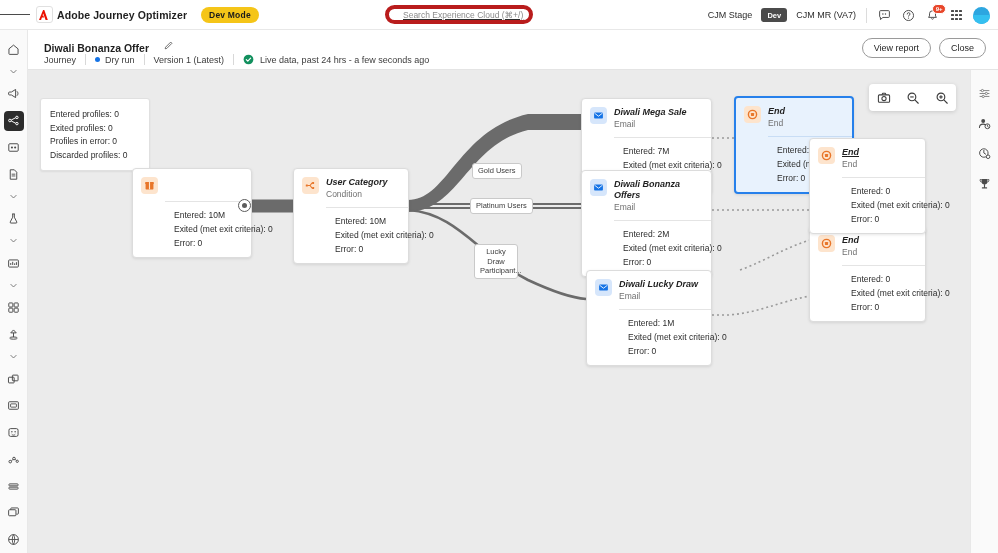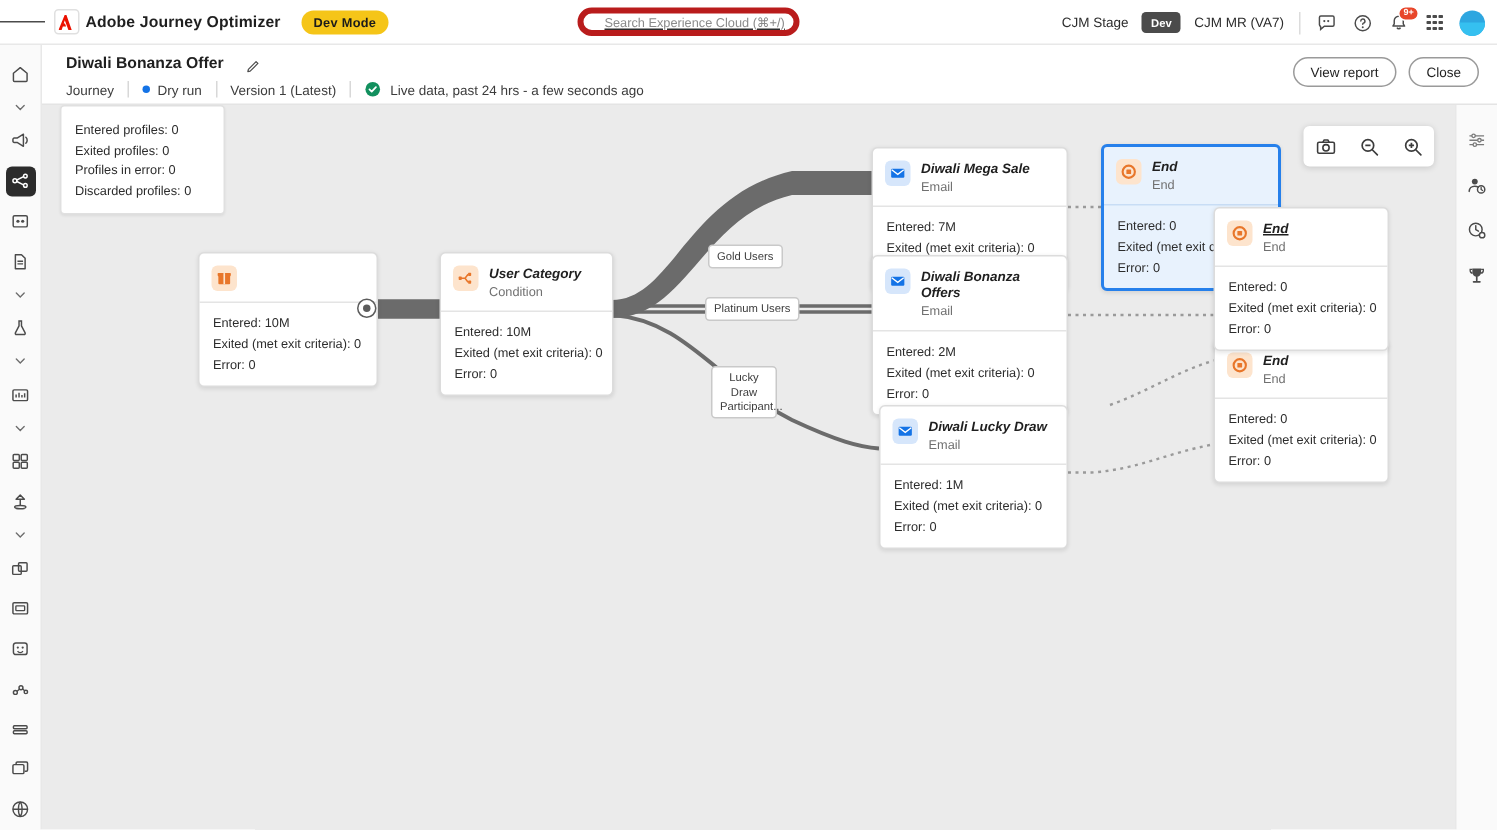--- a/index.html
+++ b/index.html
@@ -79,21 +79,21 @@
     background: #fafafa; border-left: 1px solid #e8e8e8;
     display: flex; flex-direction: column; align-items: center; padding-top: 8px;
   }
   .right-rail .rail-item { margin: 5px 0; }
 
   
   .header {
     position: absolute; left: 28px; top: 30px; width: 970px; height: 40px;
     background: #ffffff; border-bottom: 1px solid #e4e4e4;
   }
-  .title-row { position: absolute; left: 16px; top: 6px; display: flex; align-items: flex-start; gap: 15px; }
+  .title-row { position: absolute; left: 16px; top: 6px; display: flex; align-items: flex-end; gap: 15px; }
   .journey-title { font-size: 10.5px; font-weight: 700; color: #1f1f1f; }
   .meta-row { position: absolute; left: 16px; top: 24px; display: flex; align-items: center; gap: 0; }
   .meta-text { font-size: 9px; color: #3c3c3c; }
   .meta-sep { width: 1px; height: 11px; background: #d8d8d8; margin: 0 9px; }
   .dot-blue { width: 5px; height: 5px; border-radius: 50%; background: #1473e6; margin-right: 5px; }
   .hdr-actions { position: absolute; right: 12px; top: 8px; display: flex; gap: 8px; }
   .btn {
     height: 20px; padding: 0 11px; border-radius: 11px; border: 1px solid #9a9a9a;
     background: #fff; font-size: 9px; color: #1f1f1f; cursor: pointer;
     display: flex; align-items: center; font-family: "Liberation Sans", sans-serif;
@@ -118,27 +118,27 @@
     display: flex; align-items: center; justify-content: center;
   }
   .ic-audience { background: #fde4cd; }
   .ic-condition { background: #fde4cd; }
   .ic-email { background: #d6e6fb; }
   .ic-end { background: #fde4cd; }
   .node-titles { padding-top: 0px; }
   .node-title { font-size: 9px; font-weight: 700; color: #1f1f1f; line-height: 11px; font-style: italic; }
   .node-title.underline { text-decoration: underline; }
   .node-sub { font-size: 8.5px; color: #707070; line-height: 11px; margin-top: 1px; }
-  .node-stats { border-top: 1px solid #e4e4e4; padding: 6px 9px 7px 9px; }
+  .node-stats { border-top: 1px solid #e4e4e4; padding: 6px 9px 7px 9px; margin-left: 32px; }
   .node.selected .node-stats { border-top: 1px solid #c8ddf5; }
   .stat { font-size: 8.5px; color: #2c2c2c; line-height: 14px; white-space: nowrap; }
 
   
   .summary {
-    position: absolute; left: 12px; top: 0; width: 110px;
+    position: absolute; left: 12px; top: 28px; width: 110px;
     background: #fff; border: 1px solid #e0e0e0; border-radius: 3px;
     padding: 9px 9px 8px 9px; box-shadow: 0 1px 2px rgba(0,0,0,.07);
   }
   .summary .stat { line-height: 13.5px; }
 
   
   .branch-label {
     position: absolute; background: #fff; border: 1px solid #c9c9c9; border-radius: 3px;
     font-size: 7.5px; color: #3c3c3c; padding: 2px 5px; line-height: 9.5px; text-align: center;
   }

